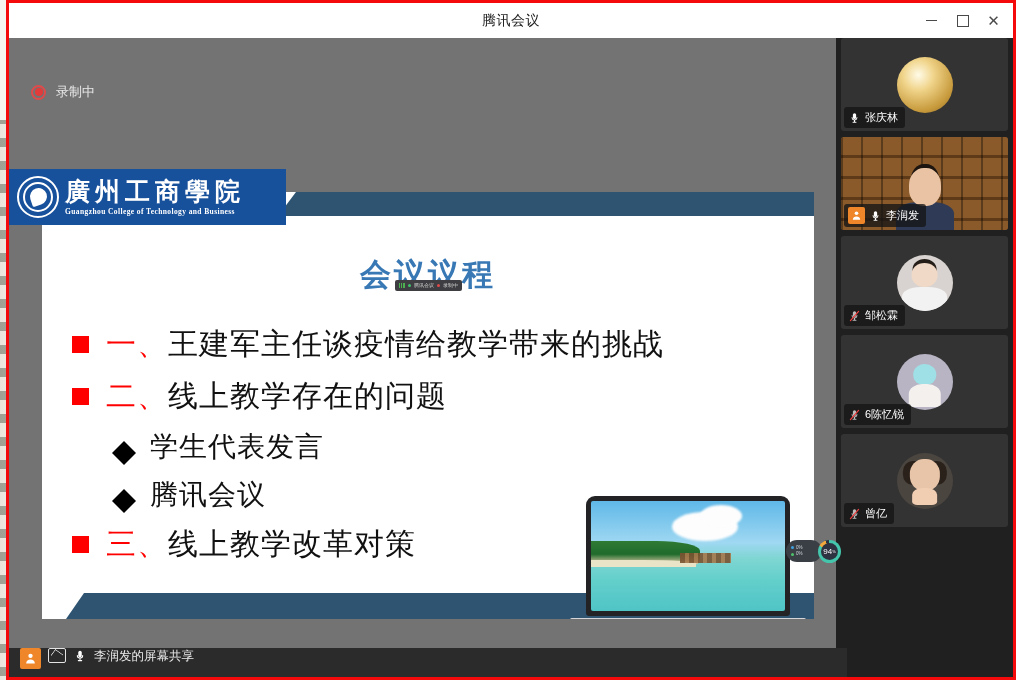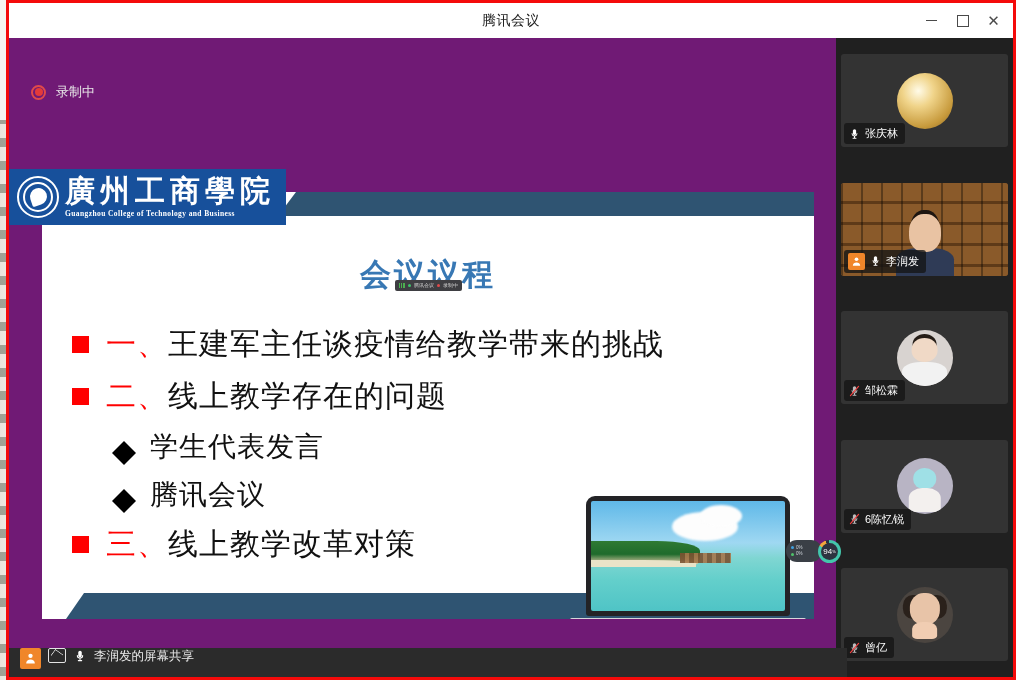--- a/index.html
+++ b/index.html
@@ -88,21 +88,21 @@
     color: #4a4a4a;
   }
   .ico-min { width: 11px; height: 1px; background: currentColor; }
   .ico-max { width: 10px; height: 10px; border: 1px solid currentColor; }
   .ico-close { font-size: 15px; line-height: 1; }
 
   
   .meeting-body {
     position: relative;
     height: 639px;
-    background: #701a75;
+    background: #737373;
   }
 
   
   .rec-badge {
     position: absolute;
     left: 22px; top: 45px;
     display: flex;
     align-items: center;
     gap: 10px;
   }
@@ -169,21 +169,21 @@
     position: absolute;
     left: 11px; top: 10px;
     width: 17px; height: 17px;
     border-radius: 50% 50% 50% 10%;
     background: #fff;
     transform: rotate(-18deg);
   }
   .logo-txt { display: flex; flex-direction: column; line-height: 1; }
   .logo-cn {
     font-family: "DejaVu Serif", "Liberation Serif", serif;
-    font-size: 30px;
+    font-size: 25px;
     font-weight: bold;
     color: #ffffff;
     letter-spacing: 5px;
   }
   .logo-en {
     font-family: "Liberation Serif", serif;
     font-size: 7.5px;
     font-weight: bold;
     color: #ffffff;
     letter-spacing: .4px;
@@ -396,27 +396,26 @@
     justify-content: center;
   }
   .pw-ring-in sup { font-size: 4px; }
 
   
   .sidebar {
     position: absolute;
     right: 0; top: 0;
     width: 177px; height: 639px;
     background: #202020;
-    padding: 16px 5px;
+    padding: 0 5px;
     box-sizing: border-box;
     display: flex;
     flex-direction: column;
     gap: 6px;
     overflow: hidden;
-    justify-content: space-between;
   }
   .tile {
     position: relative;
     width: 167px; height: 93px;
     background: #333333;
     border-radius: 3px;
     overflow: hidden;
     flex: 0 0 auto;
   }
   .tile.active { outline: 2px solid #4ad07f; outline-offset: -2px; }

